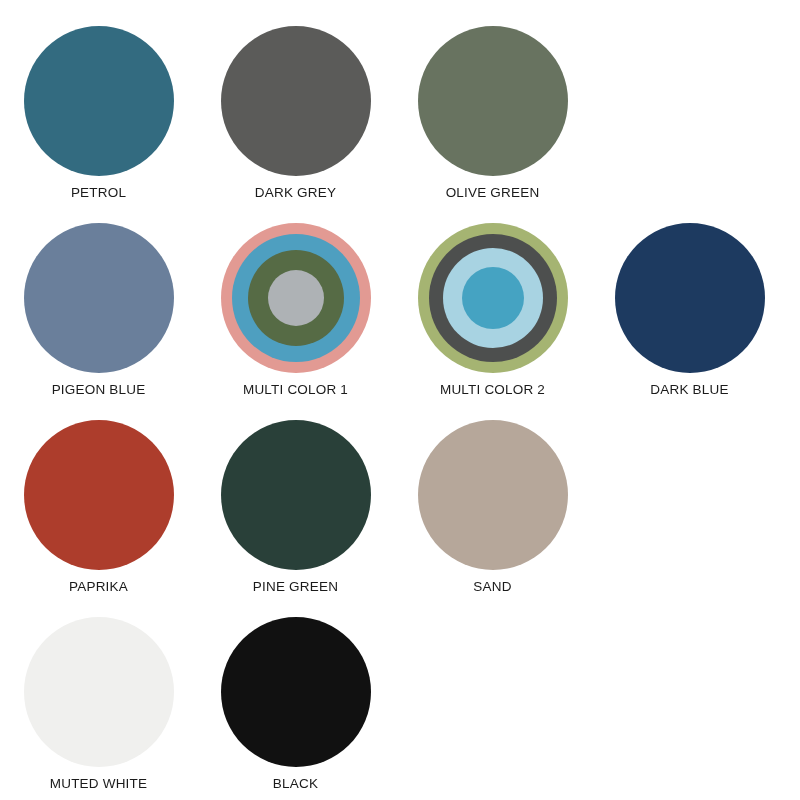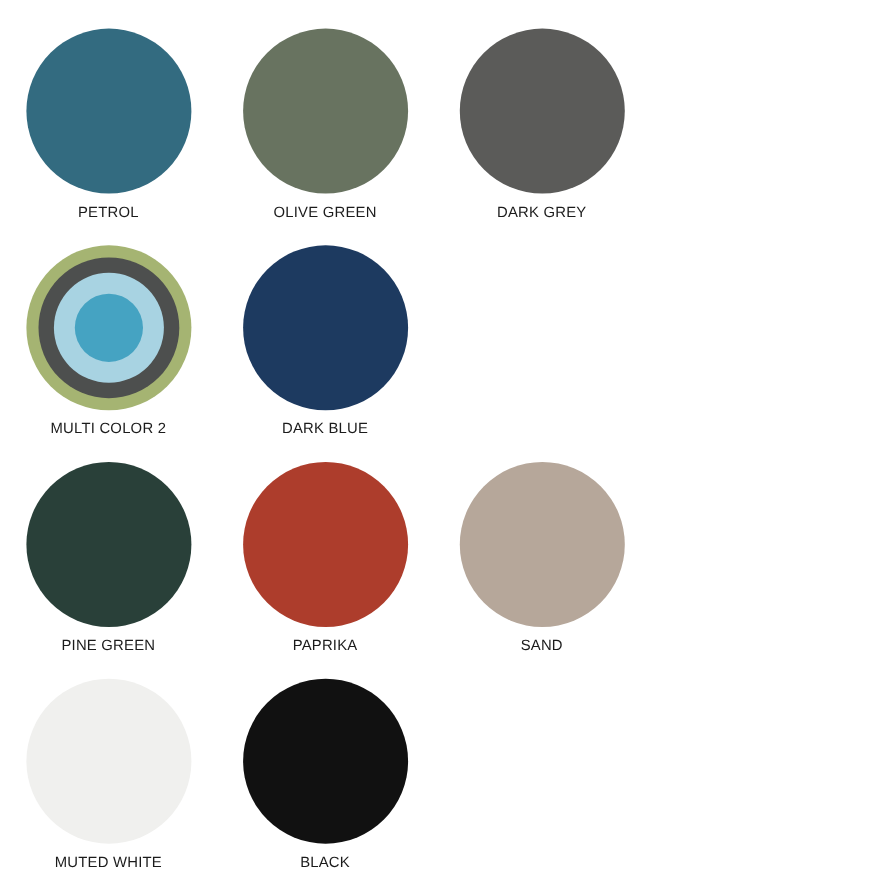--- a/index.html
+++ b/index.html
@@ -65,51 +65,64 @@
 </head>
 <body>
 
 <div id="palette-board">
     <div class="swatch-row">
       <div class="swatch-cell">
         <div class="swatch-circle" style="background: rgb(51, 107, 128);"></div>
         <div class="swatch-label">PETROL</div>
       </div>
       <div class="swatch-cell">
+        <div class="swatch-circle" style="background: rgb(91, 91, 89);"></div>
+        <div class="swatch-label">DARK GREY</div>
+      </div>
+      <div class="swatch-cell">
         <div class="swatch-circle" style="background: rgb(104, 115, 96);"></div>
         <div class="swatch-label">OLIVE GREEN</div>
       </div>
-      <div class="swatch-cell">
-        <div class="swatch-circle" style="background: rgb(91, 91, 89);"></div>
-        <div class="swatch-label">DARK GREY</div>
-      </div>
     </div>
     <div class="swatch-row">
+      <div class="swatch-cell">
+        <div class="swatch-circle" style="background: rgb(106, 127, 155);"></div>
+        <div class="swatch-label">PIGEON BLUE</div>
+      </div>
+      <div class="swatch-cell">
+        <div class="swatch-circle">
+          <div class="ring" style="width: 150px; height: 150px; background: rgb(226, 154, 147); z-index: 1;"></div>
+          <div class="ring" style="width: 128px; height: 128px; background: rgb(78, 159, 192); z-index: 2;"></div>
+          <div class="ring" style="width: 96px; height: 96px; background: rgb(86, 107, 69); z-index: 3;"></div>
+          <div class="ring" style="width: 56px; height: 56px; background: rgb(174, 178, 181); z-index: 4;"></div>
+        </div>
+        <div class="swatch-label">MULTI COLOR 1</div>
+      </div>
       <div class="swatch-cell">
         <div class="swatch-circle">
           <div class="ring" style="width: 150px; height: 150px; background: rgb(165, 180, 114); z-index: 1;"></div>
           <div class="ring" style="width: 128px; height: 128px; background: rgb(77, 79, 78); z-index: 2;"></div>
           <div class="ring" style="width: 100px; height: 100px; background: rgb(168, 211, 226); z-index: 3;"></div>
           <div class="ring" style="width: 62px; height: 62px; background: rgb(69, 163, 194); z-index: 4;"></div>
         </div>
         <div class="swatch-label">MULTI COLOR 2</div>
       </div>
       <div class="swatch-cell">
         <div class="swatch-circle" style="background: rgb(29, 58, 96);"></div>
         <div class="swatch-label">DARK BLUE</div>
       </div>
     </div>
     <div class="swatch-row">
       <div class="swatch-cell">
+        <div class="swatch-circle" style="background: rgb(173, 61, 44);"></div>
+        <div class="swatch-label">PAPRIKA</div>
+      </div>
+      <div class="swatch-cell">
         <div class="swatch-circle" style="background: rgb(41, 64, 57);"></div>
         <div class="swatch-label">PINE GREEN</div>
-      </div>
-      <div class="swatch-cell">
-        <div class="swatch-circle" style="background: rgb(173, 61, 44);"></div>
-        <div class="swatch-label">PAPRIKA</div>
       </div>
       <div class="swatch-cell">
         <div class="swatch-circle" style="background: rgb(182, 167, 154);"></div>
         <div class="swatch-label">SAND</div>
       </div>
     </div>
     <div class="swatch-row">
       <div class="swatch-cell">
         <div class="swatch-circle" style="background: rgb(240, 240, 238);"></div>
         <div class="swatch-label">MUTED WHITE</div>

